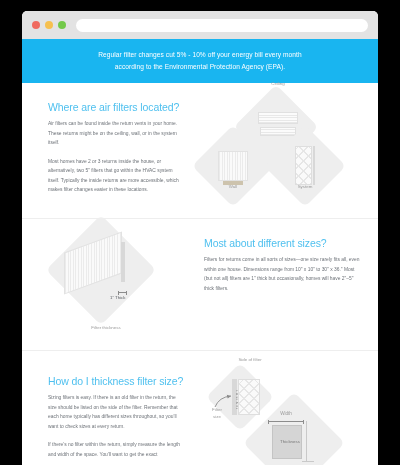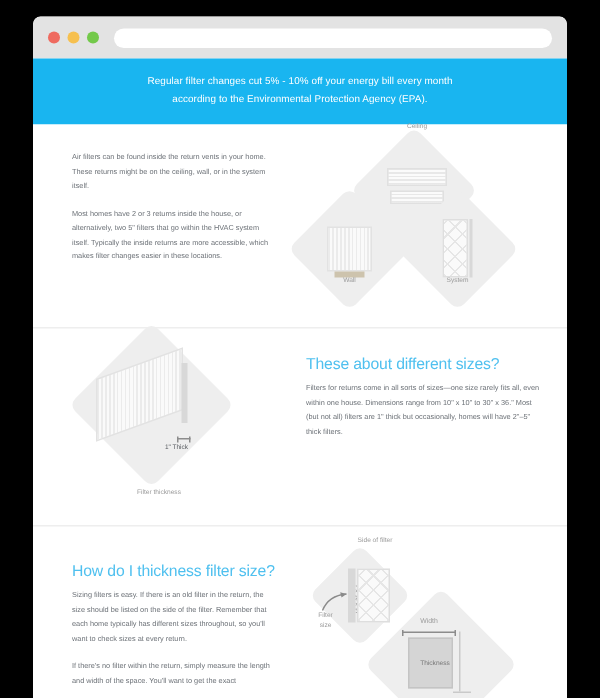--- a/index.html
+++ b/index.html
@@ -159,20 +159,21 @@
   <div class="banner">
     <div>Regular filter changes cut 5% - 10% off your energy bill every month</div>
     <div>according to the Environmental Protection Agency (EPA).</div>
   </div>
 
   <div class="page">
 
     <div class="section" style="height:136px;">
       <div class="section-inner">
         <div class="txt-col">
+          <h2>Where are air filters located?</h2>
           <p>Air filters can be found inside the return vents in your home. These returns might be on the ceiling, wall, or in the system itself.</p>
           <p>Most homes have 2 or 3 returns inside the house, or alternatively, two 5" filters that go within the HVAC system itself. Typically the inside returns are more accessible, which makes filter changes easier in these locations.</p>
         </div>
         <div class="fig-col">
 
           <div class="diamond" style="left:46px; top:14px; width:60px; height:60px;"></div>
           <div class="grill-h" style="left:58px; top:29px; width:40px; height:12px;"></div>
           <div class="grill-h" style="left:60px; top:44px; width:36px; height:9px;"></div>
           <div class="fig-label" style="left:56px; top:-2px; width:44px;">Ceiling</div>
 
@@ -194,21 +195,21 @@
         <div class="fig-col" style="height:132px;">
 
           <div class="diamond" style="left:40px; top:12px; width:78px; height:78px;"></div>
           <div class="grill" style="left:42px; top:23px; width:58px; height:42px; transform:skewY(-20deg);"></div>
           <div class="edge" style="left:99px; top:23px; width:4px; height:40px;"></div>
           <div class="dimline" style="left:96px; top:73px; width:9px;"></div>
           <div class="dimtext" style="left:88px; top:76px;">1" Thick</div>
           <div class="fig-label" style="left:54px; top:106px; width:60px;">Filter thickness</div>
         </div>
         <div class="txt-col right">
-          <h2>These about different sizes?</h2>
+          <h2>Most about different sizes?</h2>
           <p>Filters for returns come in all sorts of sizes—one size rarely fits all, even within one house. Dimensions range from 10" x 10" to 30" x 36." Most (but not all) filters are 1" thick but occasionally, homes will have 2"–5" thick filters.</p>
         </div>
       </div>
     </div>
 
     <div class="section" style="height:120px; border-bottom:none;">
       <div class="section-inner">
         <div class="txt-col" style="padding-top:24px;">
           <h2>How do I thickness filter size?</h2>
           <p>Sizing filters is easy. If there is an old filter in the return, the size should be listed on the side of the filter. Remember that each home typically has different sizes throughout, so you'll want to check sizes at every return.</p>

